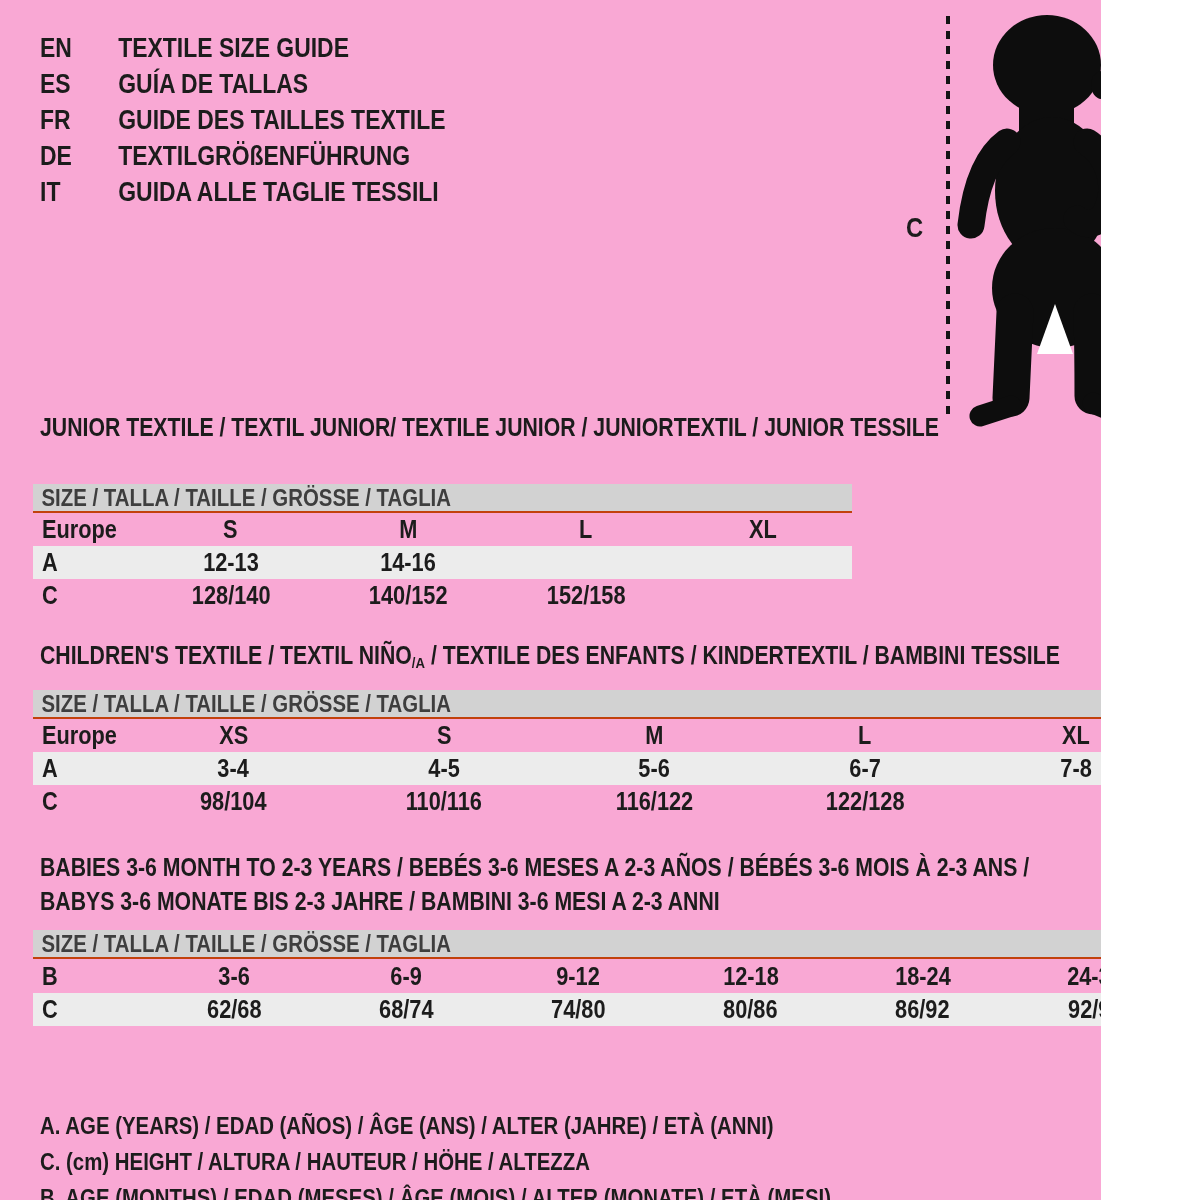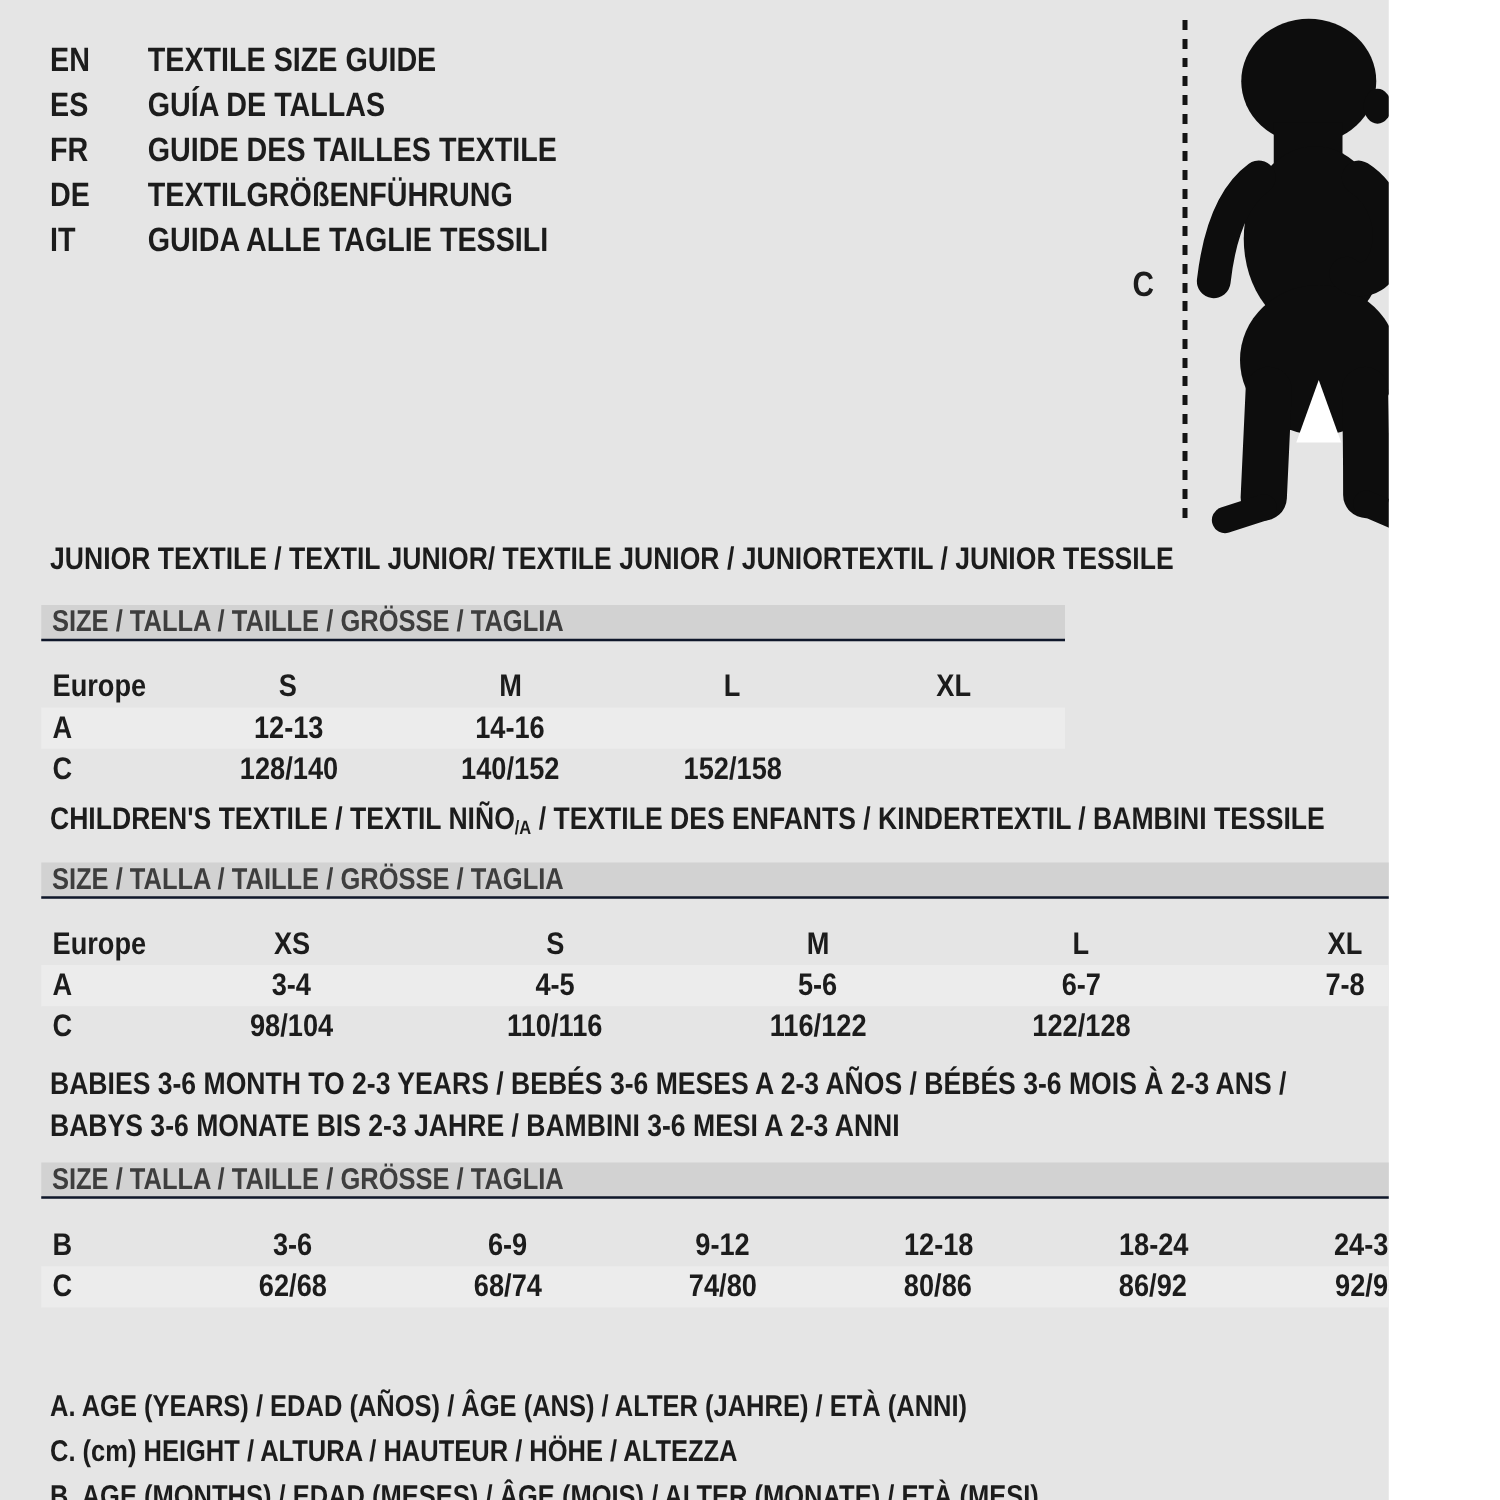--- a/index.html
+++ b/index.html
@@ -1,42 +1,42 @@
 <!DOCTYPE html>
 <html><head>
 <meta charset="utf-8">
 <style>
   html,body{margin:0;padding:0;background:#ffffff;}
   .page{
-    position:relative;width:1101px;height:1200px;background:#e5e5e5;overflow:hidden;
-    font-family:"Liberation Sans","DejaVu Sans",sans-serif;color:#1c1c1c;padding-left:10px;
+    position:relative;width:1101px;height:1200px;background:#f9a8d4;overflow:hidden;
+    font-family:"Liberation Sans","DejaVu Sans",sans-serif;color:#1c1c1c;
     -webkit-font-smoothing:antialiased;
   }
   
   .cond{display:inline-block;transform:scaleX(0.85);transform-origin:0 50%;white-space:nowrap;}
   .cx{display:inline-block;transform:scaleX(0.87);transform-origin:50% 50%;white-space:nowrap;}
   .cl{display:inline-block;transform:scaleX(0.87);transform-origin:0 50%;white-space:nowrap;}
 
   
   .langs{position:absolute;left:40px;top:30px;transform:scaleX(0.85);transform-origin:0 0;}
   .lang-row{display:flex;height:36px;line-height:36px;font-size:27px;font-weight:700;}
   .lang-code{width:92px;}
 
   
   .dash-line{position:absolute;left:946px;top:16px;width:4px;height:400px;
     background:repeating-linear-gradient(to bottom,#141414 0 8px,rgba(0,0,0,0) 8px 15px);}
   .c-label{position:absolute;left:906px;top:212px;font-size:28px;font-weight:700;transform:scaleX(0.85);transform-origin:0 0;}
   .baby-svg{position:absolute;left:955px;top:10px;}
 
   
   .sec-title{position:absolute;left:40px;font-size:25px;font-weight:700;white-space:nowrap;line-height:30px;}
-  .size-band{position:absolute;background:#d2d2d2;border-bottom:2px solid #0f172a;height:27px;box-sizing:content-box;
+  .size-band{position:absolute;background:#d2d2d2;border-bottom:2px solid #c2410c;height:27px;box-sizing:content-box;
     font-size:24px;font-weight:700;color:#3e3e3e;line-height:28px;}
   .size-band .cond{padding-left:10px;}
-  .trow-block{position:absolute;margin-top:20px;}
+  .trow-block{position:absolute;}
   .trow{display:grid;height:33px;}
   .trow.stripe{background:#ececec;}
   .cell{text-align:center;line-height:33px;font-size:25px;font-weight:700;overflow:visible;}
   .cell.rowlabel{text-align:left;padding-left:9px;}
 
   .subtxt{font-size:0.62em;vertical-align:-0.28em;letter-spacing:0;}
 
   
   .legend{position:absolute;left:40px;top:1108px;}
   .legend-line{height:36px;line-height:36px;font-size:24px;font-weight:700;}
@@ -85,21 +85,21 @@
       <path d="M60 302 C 58 340 57 365 56 388" stroke-width="37"></path>
       <path d="M137 302 C 138 340 138 364 138 386" stroke-width="37"></path>
     </g>
     <polygon points="100,294 82,344 118,344" fill="#ffffff"></polygon>
     <g fill="none" stroke="#0d0d0d" stroke-linecap="round">
       <path d="M56 396 L 25 406" stroke-width="21"></path>
       <path d="M138 393 L 164 404" stroke-width="21"></path>
     </g>
   </svg>
 
-  <div class="sec-title" style="top:432px;">
+  <div class="sec-title" style="top:412px;">
     <span class="cond">JUNIOR TEXTILE / TEXTIL JUNIOR/ TEXTILE JUNIOR / JUNIORTEXTIL / JUNIOR TESSILE</span>
   </div>
   <div class="size-band" style="left:33px;top:484px;width:819px;">
     <span class="cond">SIZE / TALLA / TAILLE / GRÖSSE / TAGLIA</span>
   </div>
   <div class="trow-block" style="left:33px;top:513px;width:819px;">
     <div class="trow" style="grid-template-columns:109px repeat(4,1fr);">
       <div class="cell rowlabel"><span class="cl">Europe</span></div>
       <div class="cell"><span class="cx">S</span></div>
       <div class="cell"><span class="cx">M</span></div>

